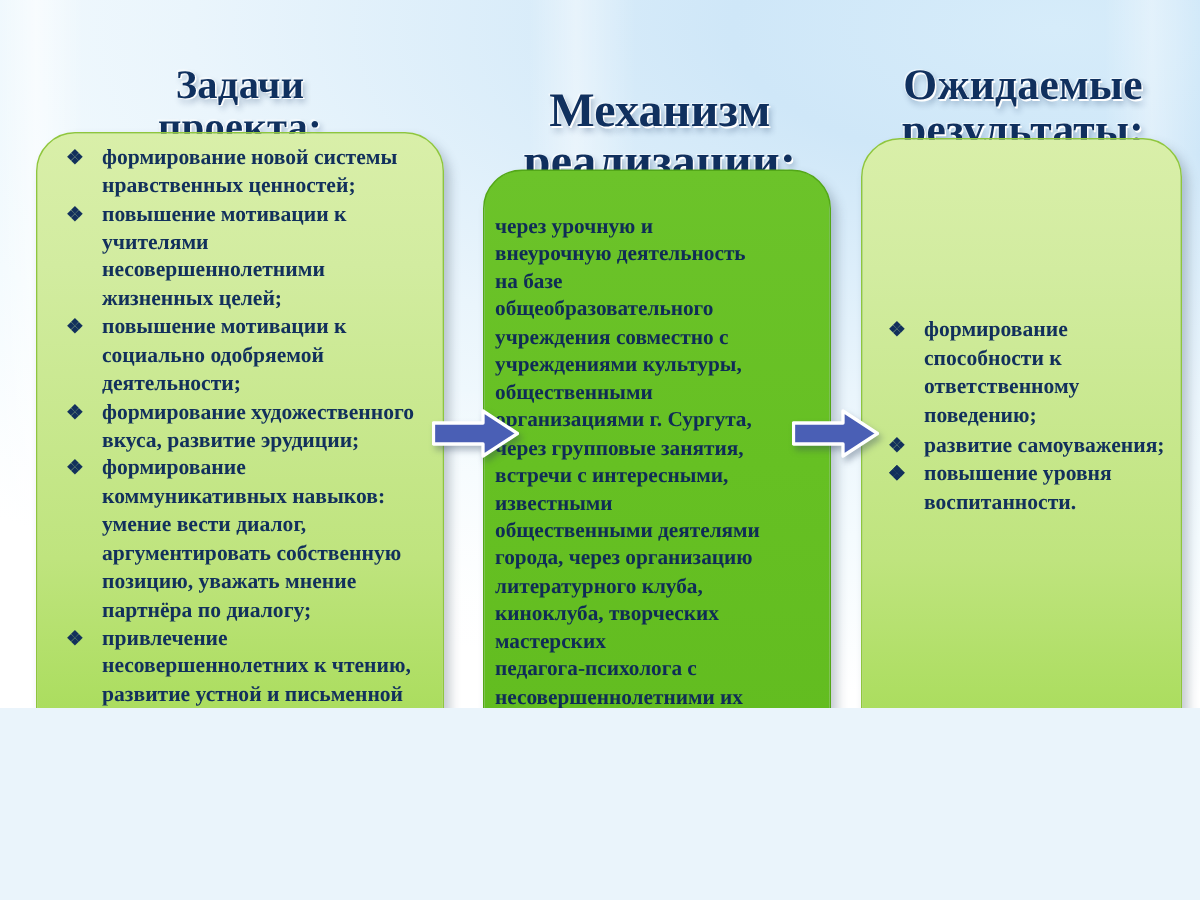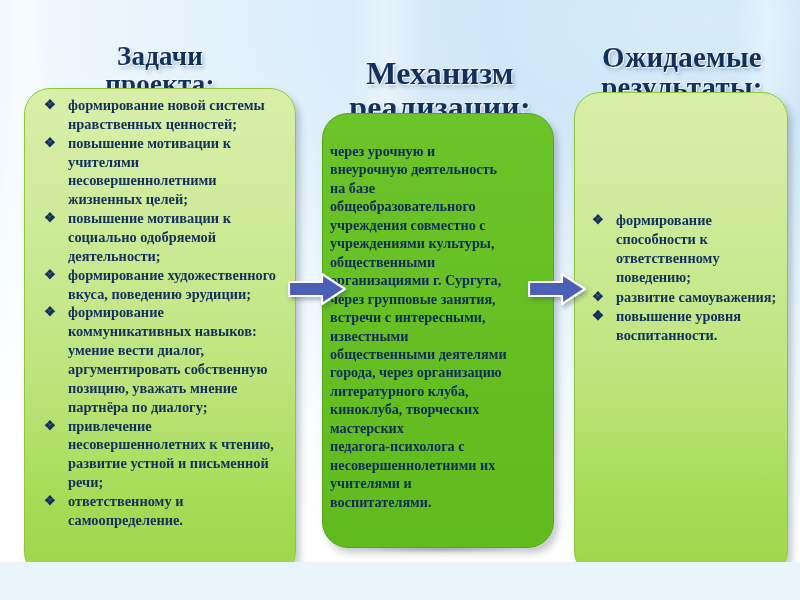--- a/index.html
+++ b/index.html
@@ -12,21 +12,21 @@
     height: 600px;
     overflow: hidden;
     font-family: "Liberation Serif", "DejaVu Serif", serif;
     background: #eaf4fb;
   }
 
   
   .slide {
     position: relative;
     width: 800px;
-    height: 562px;
+    height: 472px;
     overflow: hidden;
     background:
       radial-gradient(150% 110% at 88% 4%, #d6ecfa 0%, #cfe7f8 18%, #eaf5fc 48%, #f4fbfe 66%, #ffffff 86%),
       linear-gradient(115deg, #cfe6f7 0%, #e3f1fb 26%, #f7fcff 52%, #e7f3fb 72%, #cfe4f6 100%);
   }
   
   .bg-sheen {
     position: absolute;
     inset: 0;
     background:
@@ -230,21 +230,21 @@
     <li class="bullet-item">
       <span class="bullet-glyph">❖</span>
       <span>повышение мотивации к учителями несовершеннолетними жизненных целей;</span>
     </li>
     <li class="bullet-item">
       <span class="bullet-glyph">❖</span>
       <span>повышение мотивации к социально одобряемой деятельности;</span>
     </li>
     <li class="bullet-item">
       <span class="bullet-glyph">❖</span>
-      <span>формирование художественного вкуса, поведению эрудиции;</span>
+      <span>формирование художественного вкуса, развитие эрудиции;</span>
     </li>
     <li class="bullet-item">
       <span class="bullet-glyph">❖</span>
       <span>формирование коммуникативных навыков: умение вести диалог, аргументировать собственную позицию, уважать мнение партнёра по диалогу;</span>
     </li>
     <li class="bullet-item">
       <span class="bullet-glyph">❖</span>
       <span>привлечение несовершеннолетних к чтению, развитие устной и письменной речи;</span>
     </li>
     <li class="bullet-item">

